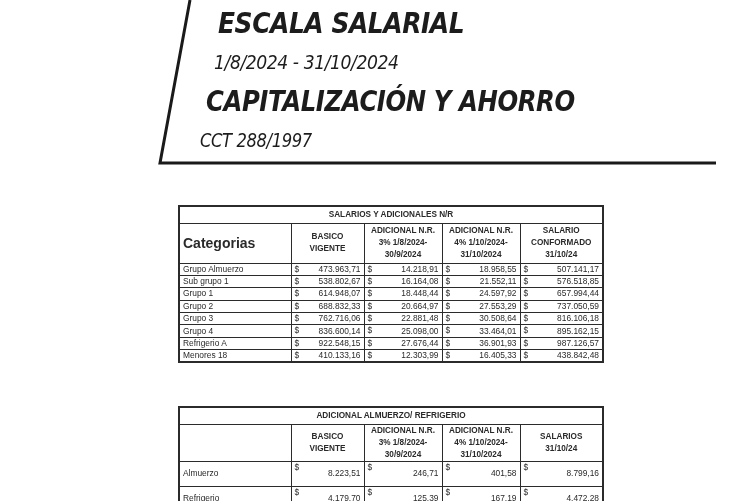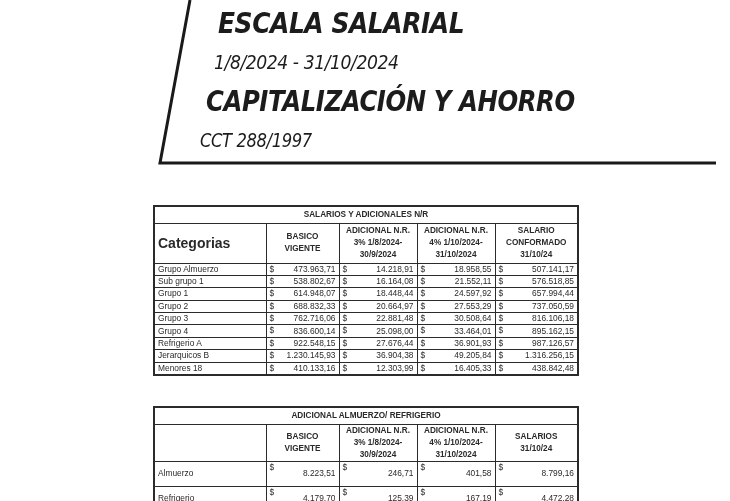--- a/index.html
+++ b/index.html
@@ -9,21 +9,21 @@
     .frame-svg { position: absolute; left: 0; top: 0; width: 730px; height: 501px; pointer-events: none; }
 
     .hdr { position: absolute; font-family: "DejaVu Sans", sans-serif; font-style: italic; font-weight: bold; color: #1c1c1c; white-space: nowrap; letter-spacing: -0.5px; transform-origin: left top; }
     .hdr-title { left: 218px; top: 6px; font-size: 29px; transform: scaleX(0.86); }
     .hdr-dates { left: 214px; top: 50px; font-size: 20px; font-weight: normal; transform: scaleX(0.86); }
     .hdr-sub { left: 206px; top: 84px; font-size: 29px; transform: scaleX(0.84); }
     .hdr-cct { left: 200px; top: 128px; font-size: 20px; font-weight: normal; transform: scaleX(0.82); }
 
     table.grid { position: absolute; border-collapse: collapse; table-layout: fixed; font-family: "Liberation Sans", sans-serif; font-size: 8.4px; color: #2a2a2a; }
     table.grid td, table.grid th { border: 1px solid #2b2b2b; padding: 0 3px; overflow: hidden; white-space: nowrap; }
-    table.grid { border: 2px solid #2b2b2b; }
+    table.grid { border: 2px solid #2b2b2b; margin-left: 25px; }
     .title-cell { text-align: center; font-weight: bold; height: 17px; font-size: 8.2px; }
     .col-head { text-align: center; font-weight: bold; font-size: 8.2px; line-height: 12px; white-space: normal !important; }
     .col-head-left { text-align: left; font-weight: bold; font-size: 14px; }
     .row-label { text-align: left; font-weight: normal; }
     .money { position: relative; text-align: right; }
     .money .cur { position: absolute; left: 3px; top: 0; }
 
     #t1 { left: 153px; top: 205px; width: 424px; }
     #t1 tr.data td { height: 12.4px; line-height: 11px; }
     #t1 tr.head td { height: 40px; }
@@ -108,27 +108,20 @@
         <td class="money"><span class="cur">$</span><span>895.162,15</span></td>
       </tr>
       <tr class="data">
         <td class="row-label">Refrigerio A</td>
         <td class="money"><span class="cur">$</span><span>922.548,15</span></td>
         <td class="money"><span class="cur">$</span><span>27.676,44</span></td>
         <td class="money"><span class="cur">$</span><span>36.901,93</span></td>
         <td class="money"><span class="cur">$</span><span>987.126,57</span></td>
       </tr>
       <tr class="data">
-        <td class="row-label">Jerarquicos B</td>
-        <td class="money"><span class="cur">$</span><span>1.230.145,93</span></td>
-        <td class="money"><span class="cur">$</span><span>36.904,38</span></td>
-        <td class="money"><span class="cur">$</span><span>49.205,84</span></td>
-        <td class="money"><span class="cur">$</span><span>1.316.256,15</span></td>
-      </tr>
-      <tr class="data">
         <td class="row-label">Menores 18</td>
         <td class="money"><span class="cur">$</span><span>410.133,16</span></td>
         <td class="money"><span class="cur">$</span><span>12.303,99</span></td>
         <td class="money"><span class="cur">$</span><span>16.405,33</span></td>
         <td class="money"><span class="cur">$</span><span>438.842,48</span></td>
       </tr>
     </tbody>
 </table>
 
 <table class="grid" id="t2">

